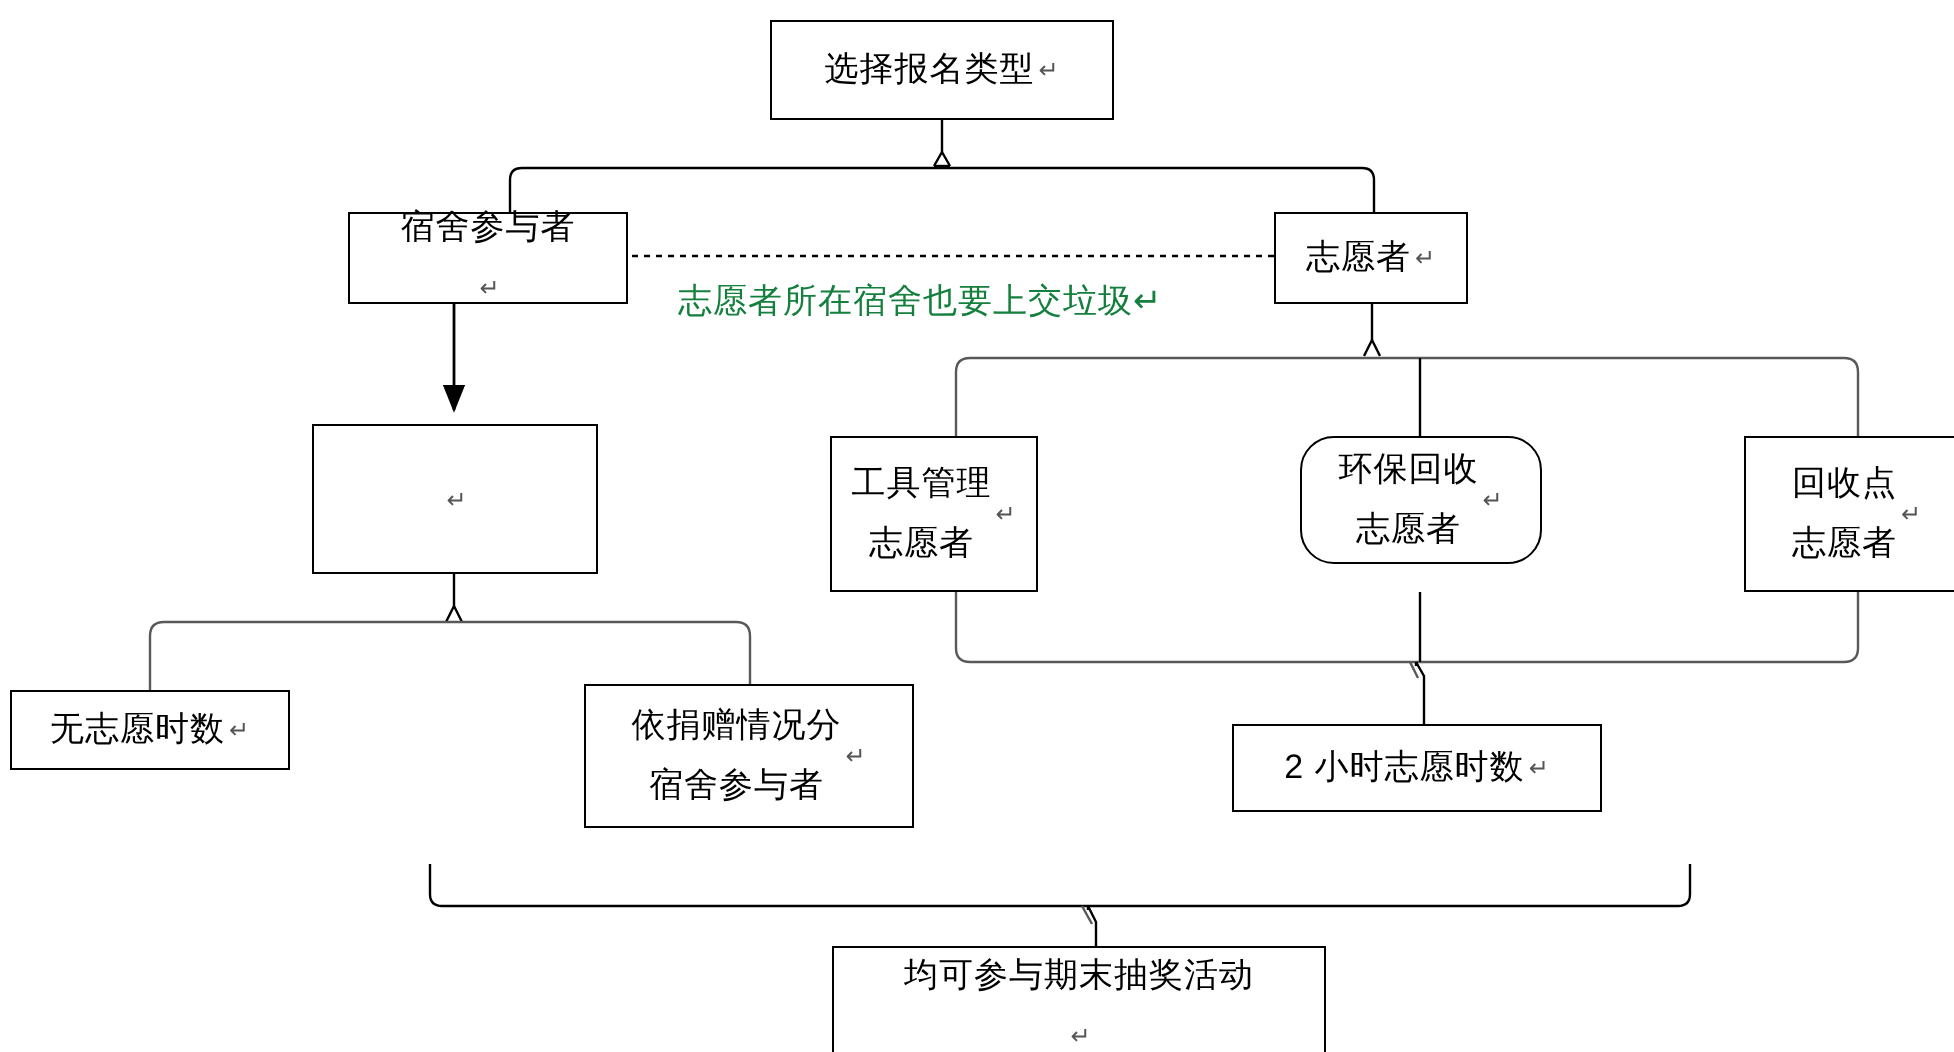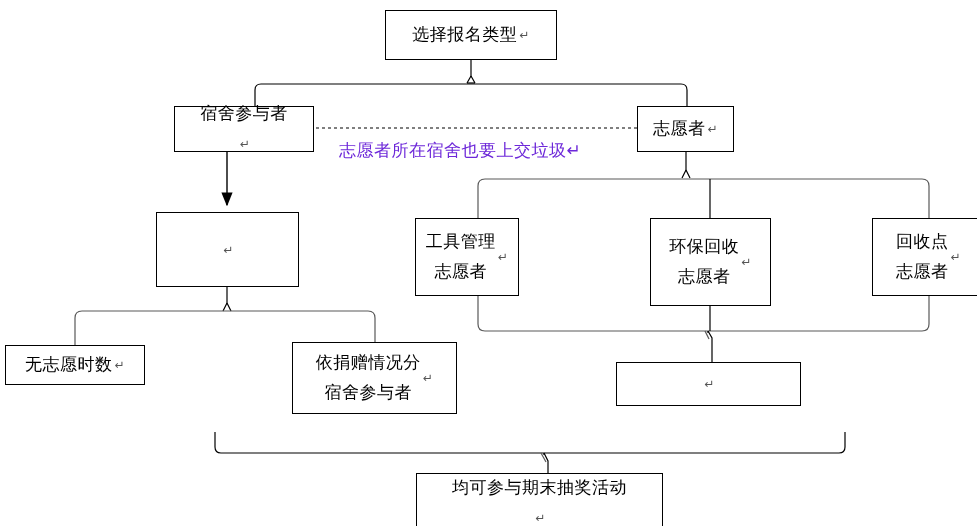--- a/index.html
+++ b/index.html
@@ -41,21 +41,21 @@
     z-index: 2;
   }
   .node .pilcrow {
     font-size: 12px;
     color: #555555;
     vertical-align: baseline;
     padding-left: 2px;
   }
   .edge-label {
     position: absolute;
-    color: #6d28d9;
+    color: #15803d;
     font-size: 17px;
     line-height: 22px;
     letter-spacing: 0.5px;
     white-space: nowrap;
     z-index: 2;
     background: transparent;
   }
   .nodetext {
     display: block;
   }
@@ -133,41 +133,41 @@
 
   <div class="node" id="n-q" style="left: 156px; top: 212px; width: 143px; height: 75px;">
     <span class="pilcrow">↵</span>
   </div>
 
   <div class="node" id="n-tool" style="left: 415px; top: 218px; width: 104px; height: 78px;">
     <span class="nodetext">工具管理
 志愿者</span><span class="pilcrow">↵</span>
   </div>
 
-  <div class="node" id="n-rec" style="left: 650px; top: 218px; width: 121px; height: 88px;">
+  <div class="node" id="n-rec" style="left: 650px; top: 218px; width: 121px; height: 64px; border-radius: 17px;">
     <span class="nodetext">环保回收
 志愿者</span><span class="pilcrow">↵</span>
   </div>
 
   <div class="node" id="n-pt" style="left: 872px; top: 218px; width: 113px; height: 78px;">
     <span class="nodetext">回收点
 志愿者</span><span class="pilcrow">↵</span>
   </div>
 
   <div class="node" id="n-none" style="left: 5px; top: 345px; width: 140px; height: 40px;">
     <span class="nodetext">无志愿时数</span><span class="pilcrow">↵</span>
   </div>
 
   <div class="node" id="n-don" style="left: 292px; top: 342px; width: 165px; height: 72px;">
     <span class="nodetext">依捐赠情况分
 宿舍参与者</span><span class="pilcrow">↵</span>
   </div>
 
   <div class="node" id="n-2h" style="left: 616px; top: 362px; width: 185px; height: 44px;">
-    <span class="pilcrow">↵</span>
+    <span class="nodetext">2 小时志愿时数</span><span class="pilcrow">↵</span>
   </div>
 
   <div class="node" id="n-lot" style="left: 416px; top: 473px; width: 247px; height: 60px; flex-direction: column;">
     <span class="nodetext">均可参与期末抽奖活动</span><span class="pilcrow">↵</span>
   </div>
 
   <div class="edge-label" style="left:339px; top:140px;">
     <span>志愿者所在宿舍也要上交垃圾</span><span class="pilcrow">↵</span>
   </div>
 

